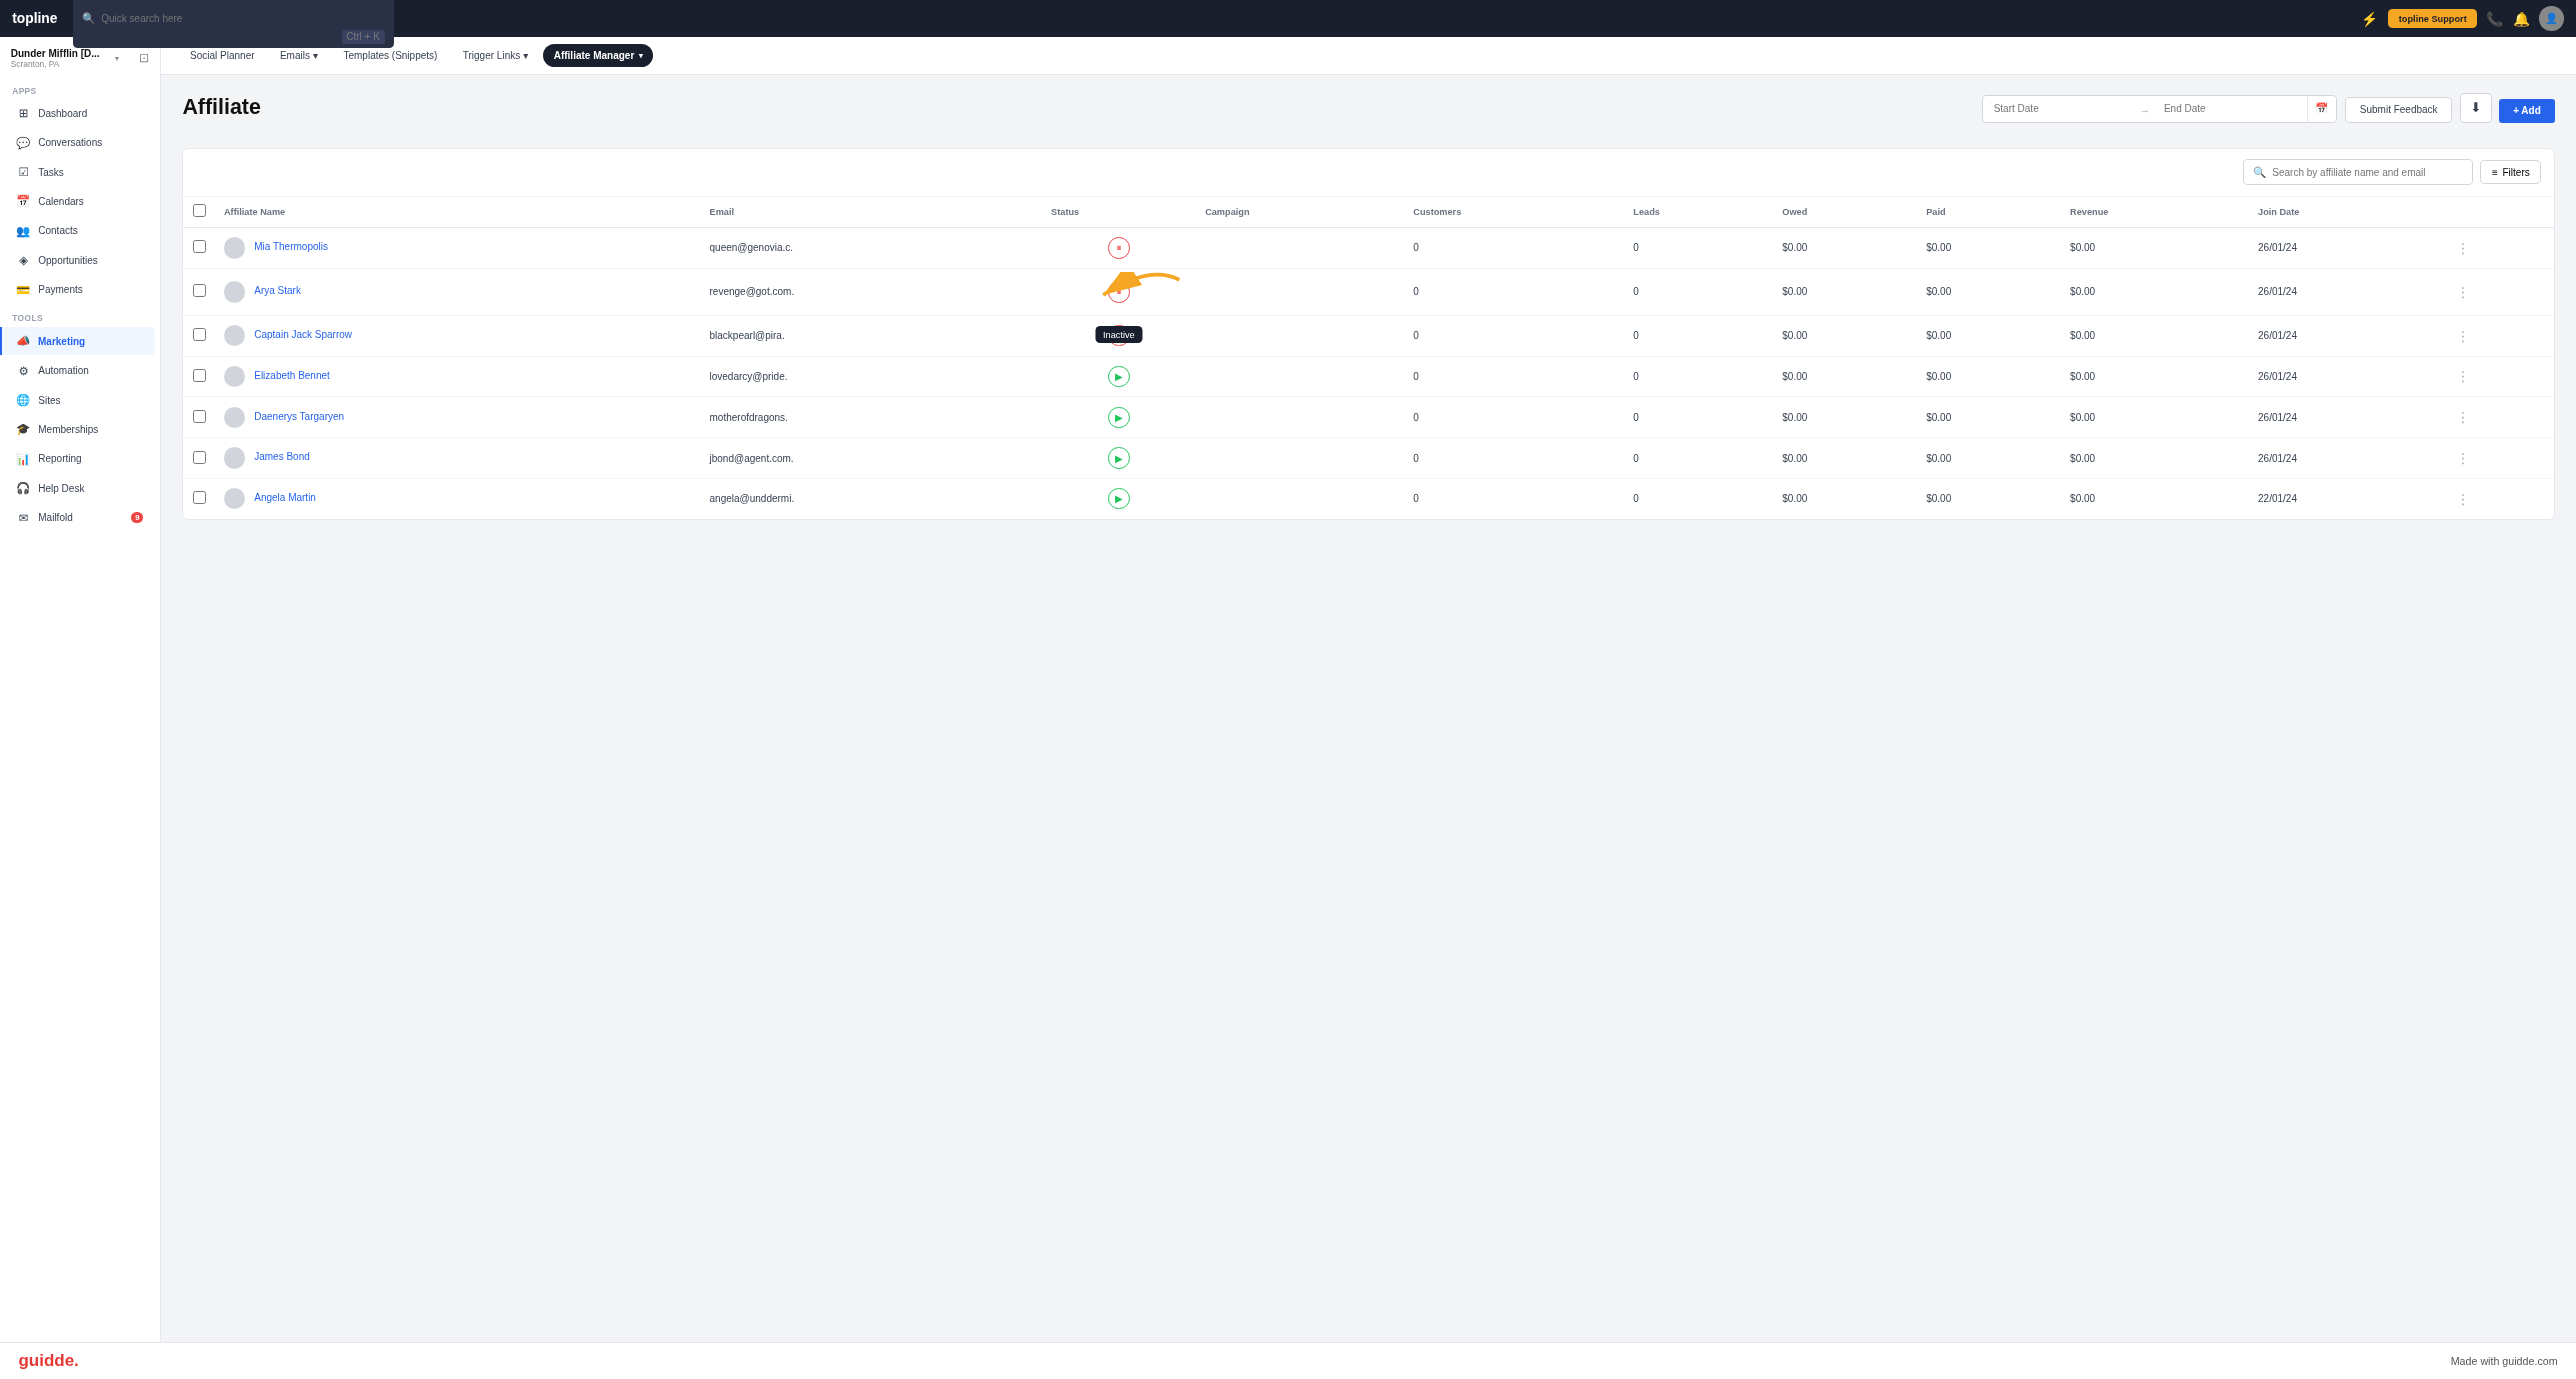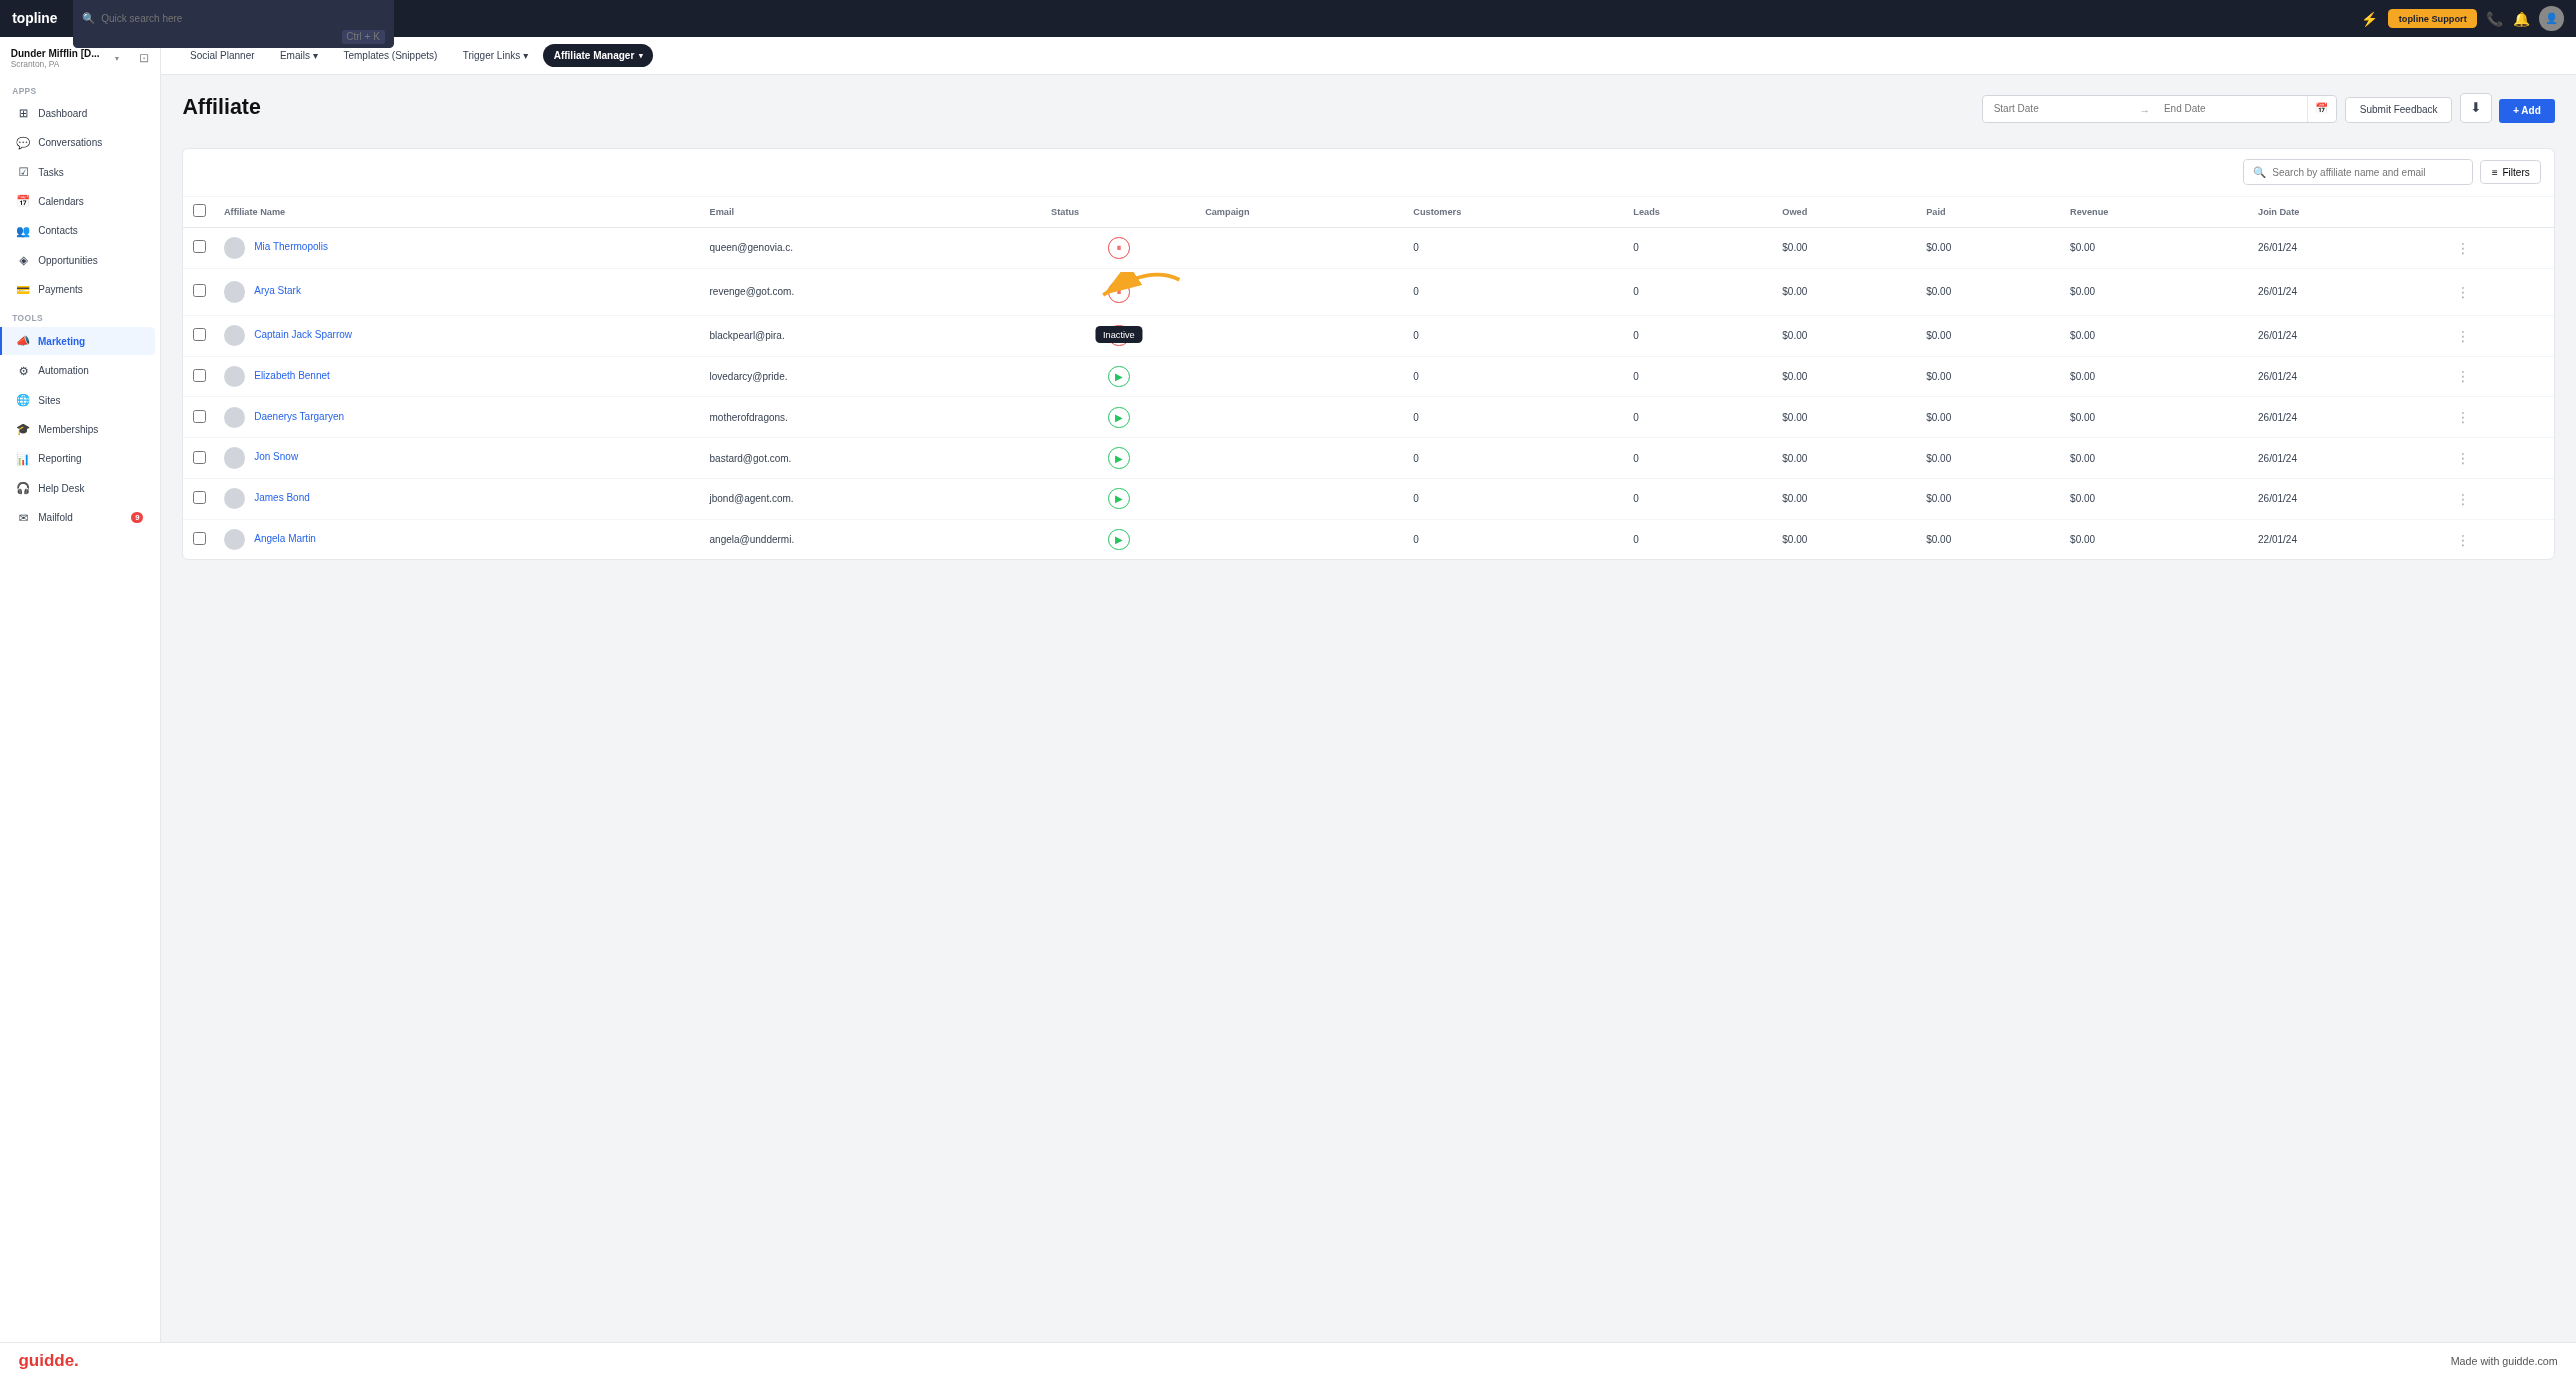--- a/index.html
+++ b/index.html
@@ -483,23 +483,23 @@
       <td>
         <span class="more-btn">⋮</span>
       </td>
     </tr>
               <tr>
       <td class="checkbox-col">
         <input type="checkbox" style="">
       </td>
       <td>
         <span class="affiliate-avatar"></span>
-        <span class="affiliate-name">Jon Snow</span>
-      </td>
-      <td>bastard@got.com.</td>
+        <span class="affiliate-name">James Bond</span>
+      </td>
+      <td>jbond@agent.com.</td>
       <td>
                   <div class="status-cell">
                     <div class="status-active">▶</div>
                   </div>
                 </td>
       <td></td>
       <td>0</td>
       <td>0</td>
       <td>$0.00</td>
       <td>$0.00</td>
@@ -508,59 +508,34 @@
       <td>
         <span class="more-btn">⋮</span>
       </td>
     </tr>
               <tr>
       <td class="checkbox-col">
         <input type="checkbox" style="">
       </td>
       <td>
         <span class="affiliate-avatar"></span>
-        <span class="affiliate-name">James Bond</span>
-      </td>
-      <td>jbond@agent.com.</td>
+        <span class="affiliate-name">Angela Martin</span>
+      </td>
+      <td>angela@unddermi.</td>
       <td>
                   <div class="status-cell">
                     <div class="status-active">▶</div>
                   </div>
                 </td>
       <td></td>
       <td>0</td>
       <td>0</td>
       <td>$0.00</td>
       <td>$0.00</td>
       <td>$0.00</td>
-      <td>26/01/24</td>
-      <td>
-        <span class="more-btn">⋮</span>
-      </td>
-    </tr>
-              <tr>
-      <td class="checkbox-col">
-        <input type="checkbox" style="">
-      </td>
-      <td>
-        <span class="affiliate-avatar"></span>
-        <span class="affiliate-name">Angela Martin</span>
-      </td>
-      <td>angela@unddermi.</td>
-      <td>
-                  <div class="status-cell">
-                    <div class="status-active">▶</div>
-                  </div>
-                </td>
-      <td></td>
-      <td>0</td>
-      <td>0</td>
-      <td>$0.00</td>
-      <td>$0.00</td>
-      <td>$0.00</td>
       <td>22/01/24</td>
       <td>
         <span class="more-btn">⋮</span>
       </td>
     </tr>
             </tbody>
         </table>
       </div>
 
     </div>

